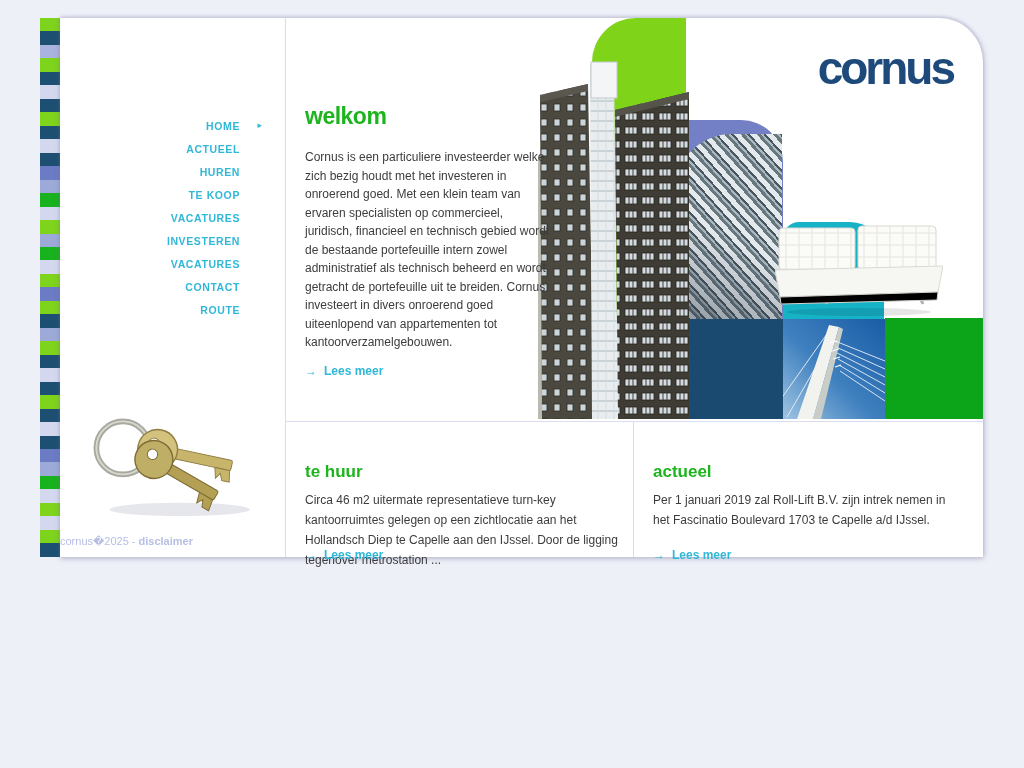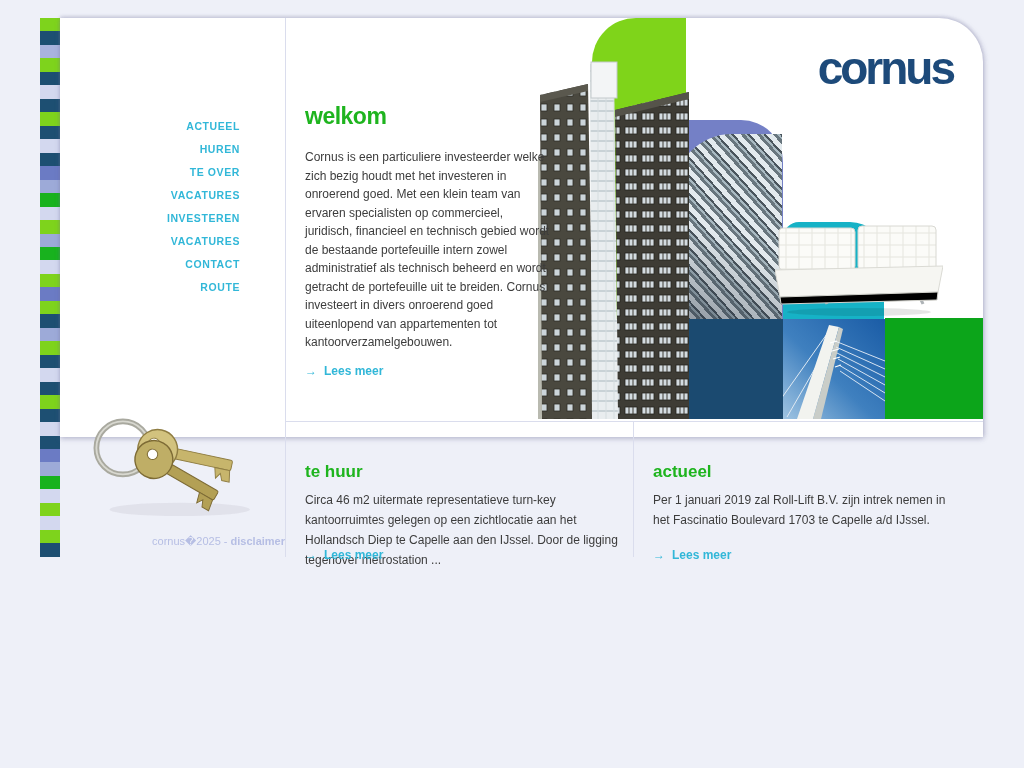--- a/index.html
+++ b/index.html
@@ -6,21 +6,21 @@
   html,body { width:1024px; height:768px; }
   body { font-family:"Liberation Sans","DejaVu Sans",sans-serif; background:var(--page-bg,#eef0f8); overflow:hidden; }
 
   .page { position:relative; width:1024px; height:768px; background:var(--page-bg,#eef0f8); }
 
   
   .strip { position:absolute; left:40px; top:18px; width:20px; height:539px; display:flex; flex-direction:column; }
   .strip .sq { flex:1; }
 
   
-  .panel { position:absolute; left:60px; top:18px; width:923px; height:419px;
+  .panel { position:absolute; left:60px; top:18px; width:923px; height:539px;
            background:var(--panel-bg,#ffffff); border-top-right-radius:44px;
            box-shadow:0 2px 5px rgba(120,120,160,.35), 2px 0 5px rgba(120,120,160,.22), 0 -2px 3px rgba(120,120,160,.18); }
 
   .divider-v1 { position:absolute; left:225px; top:0; width:1px; height:539px; background:var(--divider,#dadded); }
   .divider-h  { position:absolute; left:225px; top:403px; width:698px; height:1px; background:var(--divider,#dadded); }
   .divider-v2 { position:absolute; left:573px; top:403px; width:1px; height:136px; background:var(--divider,#dadded); }
 
   
   .nav { position:absolute; left:20px; top:96px; width:188px; list-style:none; }
   .nav li { position:relative; line-height:22px; text-align:right; padding-right:28px; }
@@ -56,21 +56,21 @@
   
   .col { position:absolute; top:444px; height:118px; }
   .col-left  { left:245px; width:322px; }
   .col-right { left:593px; width:295px; }
   h2.green { color:var(--accent-green,#1eb41e); font-size:17px; font-weight:bold; }
   .col p { margin-top:8px; color:var(--body-text,#3c3c3c); font-size:12px; line-height:20px; }
   .col .more { position:absolute; left:0; top:86px; margin-top:0; }
 
   
   .keys { position:absolute; left:25px; top:382px; width:180px; height:128px; }
-  .footer { position:absolute; left:0; top:517px; width:225px; text-align:right;
+  .footer { position:absolute; left:0; top:517px; width:225px; text-align:left;
             color:var(--footer-text,#b6bee4); font-size:11px; }
   .footer a { color:var(--footer-text,#b6bee4); font-weight:bold; text-decoration:none; cursor:pointer; }
 </style>
 </head>
 <body>
 
 <div class="page">
 
   <div class="strip">
       <div class="sq" style="background: rgb(126, 211, 28);"></div>
@@ -196,23 +196,27 @@
       <rect x="53" y="22" width="26" height="36" fill="#f3f5f6" stroke="#c3c9cc"></rect>
       <polygon points="77,70 151,52 151,379 80,379" fill="url(#winR)"></polygon>
       <polygon points="77,70 151,52 151,59 77,77" fill="#55534a"></polygon>
     </svg>
 
     <div class="logo">
       <div class="word">cornus</div>
     </div>
 
     <ul class="nav">
+      <li>
+        <a>HOME</a>
+        <span class="marker">▸</span>
+      </li>
       <li><a>ACTUEEL</a></li>
       <li><a>HUREN</a></li>
-      <li><a>TE OVER</a></li>
+      <li><a>TE KOOP</a></li>
       <li><a>VACATURES</a></li>
       <li><a>INVESTEREN</a></li>
       <li><a>VACATURES</a></li>
       <li><a>CONTACT</a></li>
       <li><a>ROUTE</a></li>
     </ul>
 
     <div class="divider-v1"></div>
 
     <div class="welcome">

